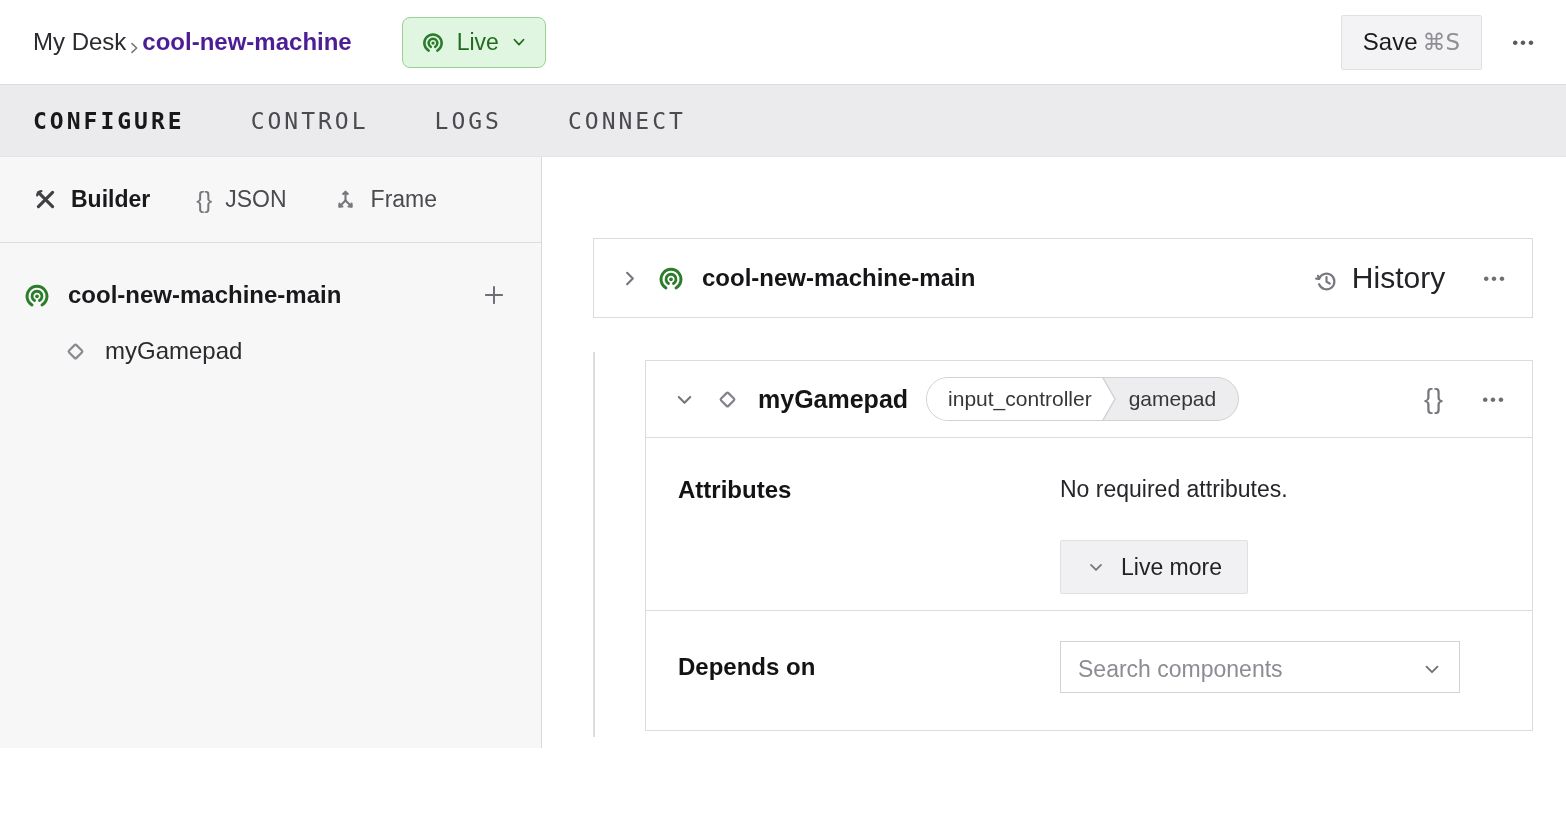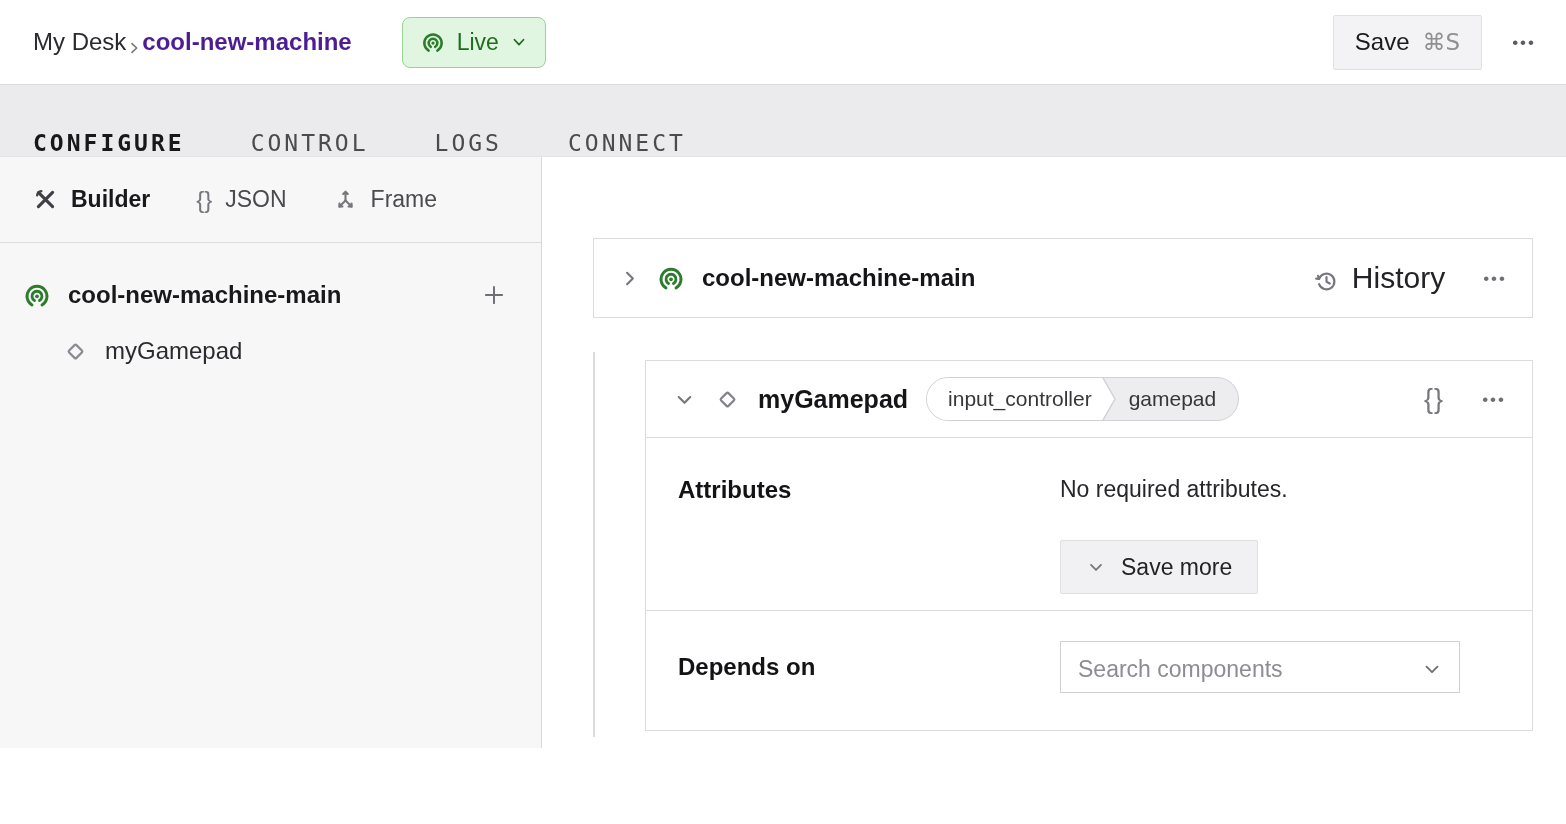--- a/index.html
+++ b/index.html
@@ -18,31 +18,31 @@
   .crumb-current { font-weight:700; color:#4c1d95; }
   .live-badge {
     margin-left:50px; height:51px; padding:0 17px; border-radius:8px;
     display:flex; align-items:center; gap:11px;
     background:#E1F6E1; border:1.5px solid #98D298;
     font-size:23px; color:#1F6E1F;
   }
   .save-btn {
     margin-left:auto; height:55px; padding:0 21px;
     background:#F3F3F5; border:1px solid #E1E1E3; border-radius:2px;
-    display:flex; align-items:center; gap:13px; font-size:24px; color:#1B1B1E;
+    display:flex; align-items:center; gap:5px; font-size:24px; color:#1B1B1E;
   }
   .save-shortcut { color:#8E8E93; font-size:23px; font-family:"DejaVu Sans","Liberation Sans",sans-serif; }
   .icon-btn { background:none; border:none; display:flex; align-items:center; }
   .dots { font-size:17px; letter-spacing:2px; color:#6E6E74; line-height:1; }
   .topbar-more { margin-left:30px; }
 
   
   .tabbar {
     height:73px; background:#EBEBED; border-top:1px solid #DBDBDD; border-bottom:1px solid #E4E4E6;
-    display:flex; align-items:flex-end; gap:66px; padding-left:33px;
+    display:flex; align-items:center; gap:66px; padding-left:33px;
     font-family:"DejaVu Sans Mono","Liberation Mono",monospace;
     font-size:23px; letter-spacing:3px; color:#4A4A4F;
   }
   .nav-tab { background:none; border:none; font:inherit; letter-spacing:inherit; color:inherit; }
   .nav-tab.active { font-weight:700; color:#18181B; }
 
   
   .workspace { display:flex; height:591px; }
 
   .sidebar { width:542px; min-width:542px; background:#F7F7F8; border-right:1px solid #D8D8DA; }
@@ -254,21 +254,21 @@
         </header>
 
         <div class="field-row attrs-row">
           <span class="field-label">Attributes</span>
           <div>
             <div class="empty-text">No required attributes.</div>
             <button class="show-more">
               <svg width="20" height="20" viewBox="0 0 24 24" fill="none" stroke="#76767C" stroke-width="2.2" stroke-linecap="round" stroke-linejoin="round">
                   <path d="M6 9.5 L12 15.5 L18 9.5"></path>
                 </svg>
-              <span>Save more</span>
+              <span>Live more</span>
             </button>
           </div>
         </div>
 
         <div class="field-row dep-row">
           <span class="field-label">Depends on</span>
           <div>
             <div class="dropdown">
               <input type="text" placeholder="Search components" style="">
               <svg width="22" height="22" viewBox="0 0 24 24" fill="none" stroke="#6E6E74" stroke-width="2" stroke-linecap="round" stroke-linejoin="round">

